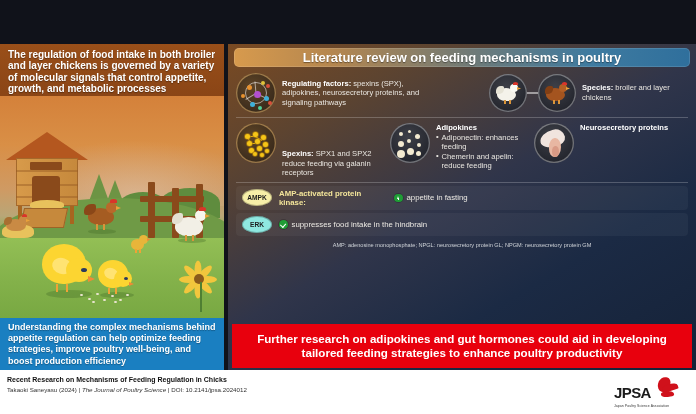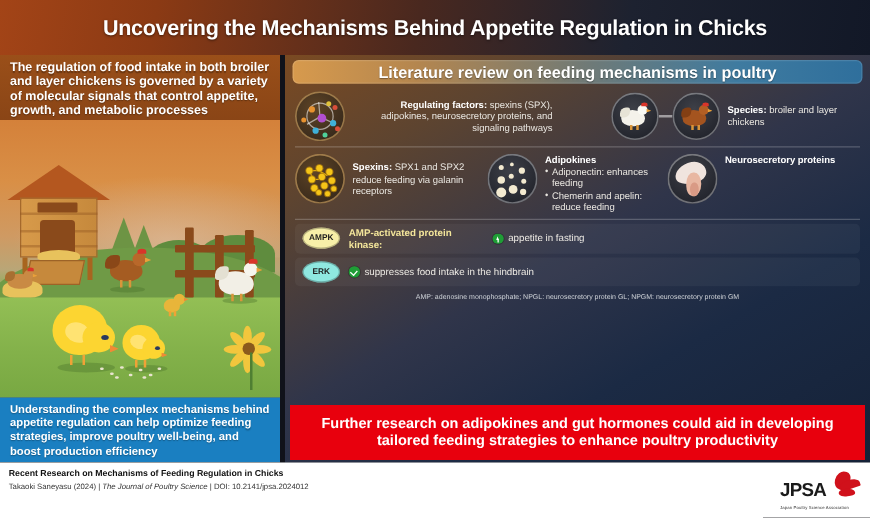--- a/index.html
+++ b/index.html
@@ -232,36 +232,33 @@
     color:#fff; font-size:11.6px; font-weight:bold; text-align:center; line-height:14.5px;
   }
 
   
   .footer {
     position:absolute; left:0; top:370px; width:696px; height:44px; background:#ffffff;
   }
   .footer .f-title { position:absolute; left:7px; top:6px; color:#111; font-size:7.0px; font-weight:bold; }
   .footer .f-cite  { position:absolute; left:7px; top:16px; color:#333; font-size:6.2px; }
   .footer .f-cite .ital { font-style:italic; }
-  .logo { position:absolute; right:6px; top:5px; width:66px; height:34px; }
+  .logo { position:absolute; right:16px; top:5px; width:66px; height:34px; }
   .logo .jpsa { position:absolute; left:0; bottom:8px; font-size:15px; font-weight:bold; color:#1a1a1a; letter-spacing:-0.6px; }
   .logo .sub { position:absolute; left:0; bottom:1px; font-size:3.4px; color:#333; letter-spacing:.1px; }
   .logo .bird { position:absolute; right:2px; top:0px; width:30px; height:26px; }
   .logo .bird .b1 { position:absolute; right:8px; top:2px; width:12px; height:15px; background:#d0111b; border-radius:60% 40% 50% 50%; transform: rotate(14deg); }
   .logo .bird .b2 { position:absolute; right:0px; top:9px; width:16px; height:7px; background:#d0111b; border-radius:50% 60% 10% 40%; transform: rotate(-18deg); }
   .logo .bird .b3 { position:absolute; right:4px; top:16px; width:13px; height:6px; background:#d0111b; border-radius:40% 60% 30% 50%; transform: rotate(-8deg); }
 </style>
 </head>
 <body>
 
 <div id="poster">
 
-  <div class="titlebar">
-    <div class="title-text">Uncovering the Mechanisms Behind Appetite Regulation in Chicks</div>
-  </div>
 
   <div class="leftcol">
 
     <div class="left-intro">
       <p>The regulation of food intake in both broiler and layer chickens is governed by a variety of molecular signals that control appetite, growth, and metabolic processes</p>
     </div>
 
     <div class="farm">
       <div class="sky-haze"></div>
       <div class="tree" style="left:88px; top:78px;"></div>
@@ -398,21 +395,21 @@
           <div class="node" style="left:70%; top:57%; width:5px; height:5px; background:#3fb0d8;"></div>
           <div class="node" style="left:27%; top:30%; width:5px; height:5px; background:#e8922f;"></div>
           <div class="node" style="left:36%; top:72%; width:5px; height:5px; background:#3fb0d8;"></div>
           <div class="node" style="left:62%; top:20%; width:4px; height:4px; background:#e0c23a;"></div>
           <div class="node" style="left:12%; top:52%; width:4px; height:4px; background:#e8922f;"></div>
           <div class="node" style="left:76%; top:28%; width:4px; height:4px; background:#d94f3a;"></div>
           <div class="node" style="left:56%; top:82%; width:4px; height:4px; background:#4fd09a;"></div>
           <div class="node" style="left:80%; top:70%; width:4px; height:4px; background:#d94f3a;"></div>
         </div>
       </div>
-      <div class="txt" style="width:160px;text-align:right;">
+      <div class="txt" style="width:160px;">
         <b>Regulating factors:</b><span> spexins (SPX), adipokines, neurosecretory proteins, and signaling pathways</span>
       </div>
 
       <div class="species-block">
         <div class="circ dark" style="width:38px; height:38px;">
           <div class="hen" style="left:7px; top:9px; width:26px; height:22px;">
             <div class="body" style="left:1px; top:5px; width:19px; height:13px; background:#f4f2ea;"></div>
             <div class="head" style="left:14px; top:1px; width:8px; height:8px; background:#fafaf4;"></div>
             <div class="comb" style="left:17px; top:-1px; width:5px; height:3px;"></div>
             <div class="beak" style="left:21px; top:4px;"></div>
@@ -455,21 +452,21 @@
           <i style="left:11px; top:18px; width:5px; height:5px;"></i>
           <i style="left:19px; top:16px; width:5px; height:5px;"></i>
           <i style="left:27px; top:19px; width:5px; height:5px;"></i>
           <i style="left:13px; top:25px; width:5px; height:5px;"></i>
           <i style="left:21px; top:23px; width:5px; height:5px;"></i>
           <i style="left:29px; top:26px; width:4px; height:4px;"></i>
           <i style="left:17px; top:29px; width:4px; height:4px;"></i>
           <i style="left:24px; top:30px; width:4px; height:4px;"></i>
         </div>
       </div>
-      <div class="txt" style="width:94px; padding-top:6px;">
+      <div class="txt" style="width:94px; padding-top:6px;margin-top:20px;">
         <b>Spexins:</b><span> SPX1 and SPX2 reduce feeding via galanin receptors</span>
       </div>
 
       <div class="circ dark" style="width:40px; height:40px; margin-left:8px;">
         <div class="fat">
           <i style="left:9px; top:9px; width:4px; height:4px;"></i>
           <i style="left:18px; top:7px; width:3px; height:3px;"></i>
           <i style="left:25px; top:11px; width:5px; height:5px;"></i>
           <i style="left:8px; top:18px; width:6px; height:6px;"></i>
           <i style="left:17px; top:16px; width:4px; height:4px;"></i>

